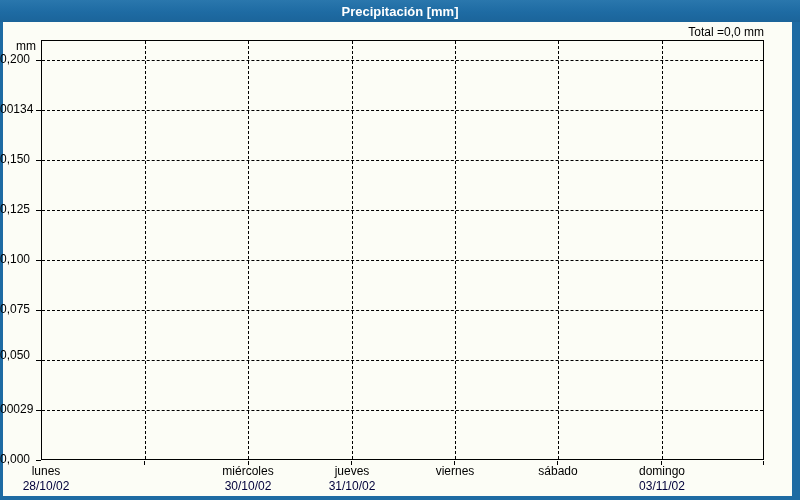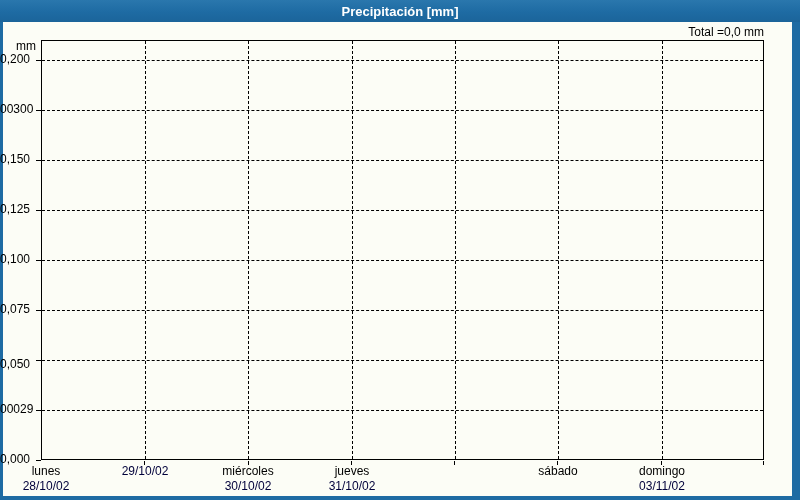--- a/index.html
+++ b/index.html
@@ -96,45 +96,45 @@
 <div class="xtick" style="left:144px"></div>
 <div class="xtick" style="left:248px"></div>
 <div class="xtick" style="left:351px"></div>
 <div class="xtick" style="left:454px"></div>
 <div class="xtick" style="left:557px"></div>
 <div class="xtick" style="left:661px"></div>
 <div class="xtick" style="left:763px"></div>
 
 <div class="yunit" style="top:40px">mm</div>
 <div class="ylabel" style="top:53px">0,200</div>
-<div class="ylabel" style="top:103px">00300</div>
+<div class="ylabel" style="top:103px">00134</div>
 <div class="ylabel" style="top:153px">0,150</div>
 <div class="ylabel" style="top:203px">0,125</div>
 <div class="ylabel" style="top:253px">0,100</div>
 <div class="ylabel" style="top:303px">0,075</div>
-<div class="ylabel" style="top:358px">0,050</div>
+<div class="ylabel" style="top:349px">0,050</div>
 <div class="ylabel" style="top:403px">00029</div>
 <div class="ylabel" style="top:453px">0,000</div>
 
 <div class="daycol" style="left:-9px">
   <div>lunes</div>
   <div class="date">28/10/02</div>
 </div>
 <div class="daycol" style="left:90px">
-  <div class="date">29/10/02</div>
 </div>
 <div class="daycol" style="left:193px">
   <div>miércoles</div>
   <div class="date">30/10/02</div>
 </div>
 <div class="daycol" style="left:297px">
   <div>jueves</div>
   <div class="date">31/10/02</div>
 </div>
 <div class="daycol" style="left:400px">
+  <div>viernes</div>
 </div>
 <div class="daycol" style="left:503px">
   <div>sábado</div>
 </div>
 <div class="daycol" style="left:607px">
   <div>domingo</div>
   <div class="date">03/11/02</div>
 </div>
 
 </body></html>

